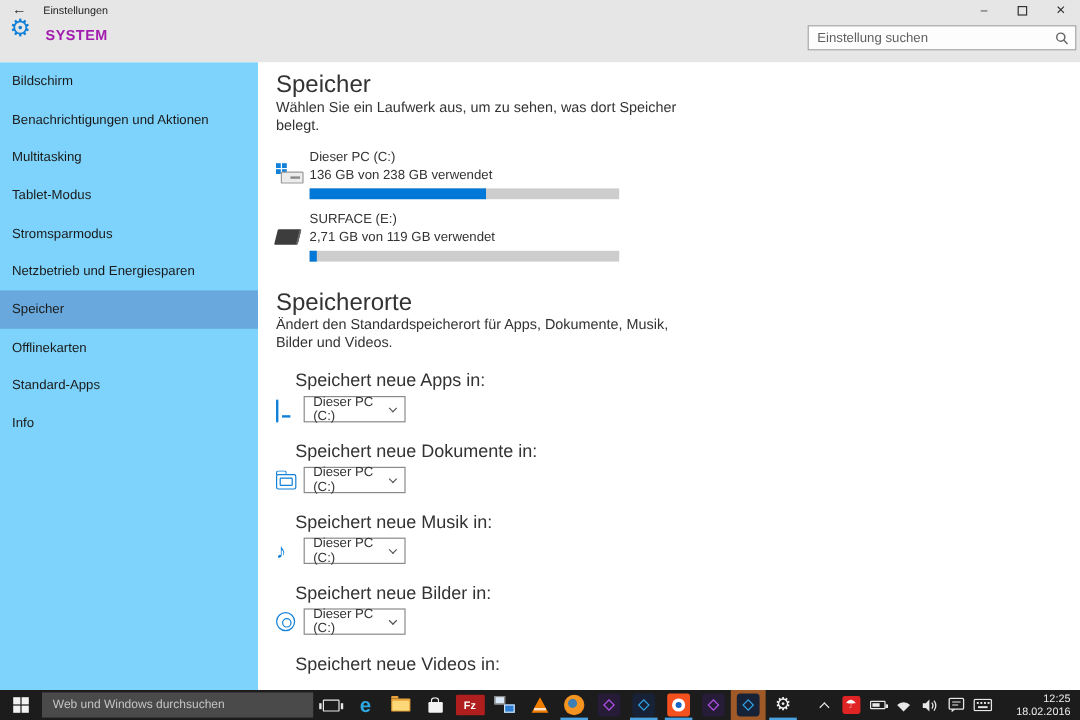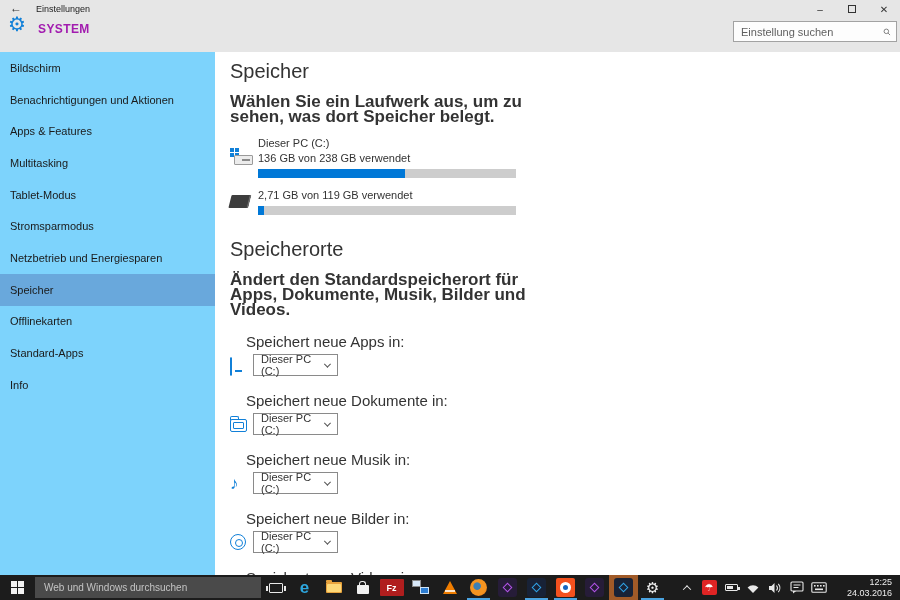--- a/index.html
+++ b/index.html
@@ -11,34 +11,34 @@
   .chrome { position:absolute; left:0; top:0; width:100%; height:52px; background:#e6e6e6; }
   .titlebar { position:relative; height:18px; }
   .back-btn { position:absolute; left:10px; top:1px; font-size:12px; color:#333; cursor:pointer; }
   .win-title { position:absolute; left:36px; top:4px; font-size:9px; color:#222; }
   .win-controls { position:absolute; right:0; top:0; display:flex; }
   .win-btn { width:32px; height:18px; display:flex; align-items:center; justify-content:center; font-size:10px; color:#333; }
   .restore-box { width:8px; height:8px; border:1px solid #333; }
   .header-row { position:relative; height:34px; }
   .gear-glyph { position:absolute; left:8px; top:-4px; font-size:20px; color:#1180d8; line-height:20px; }
   .section-title { position:absolute; left:38px; top:4px; font-size:12px; font-weight:700; letter-spacing:0.4px; color:#a21caf; }
-  .search-box { position:absolute; right:3px; top:3px; width:164px; height:21px; background:#fdfdfd; border:1px solid #a2a2a2; display:flex; align-items:center; }
+  .search-box { position:absolute; right:3px; top:3px; width:224px; height:21px; background:#fdfdfd; border:1px solid #a2a2a2; display:flex; align-items:center; }
   .search-box input { flex:1; border:none; outline:none; background:transparent; font-family:"Liberation Sans",sans-serif; font-size:11px; color:#444; padding-left:7px; }
   .search-box input::placeholder { color:#5f5f5f; opacity:1; }
   .search-mag { margin-right:5px; }
 
   
   .sidebar { position:absolute; left:0; top:52px; width:215px; height:523px; background:#7dd3fc; }
   .side-item { height:31.7px; display:flex; align-items:center; padding-left:10px; font-size:11px; color:#1a1a1a; cursor:pointer; }
   .side-item.selected { background:#69a8dc; }
 
   
   .content { position:absolute; left:215px; top:52px; width:685px; height:523px; background:#fff; padding-left:15px; overflow:hidden; }
   h1.page-h { font-size:20px; font-weight:400; color:#333; margin-top:8px; line-height:22px; }
-  .desc { font-size:17px; line-height:15px; color:#333; margin-top:12px; max-width:335px;font-weight:bold; }
+  .desc { font-size:12px; line-height:15px; color:#333; max-width:335px; }
   .drives { margin-top:12px; }
   .drive { display:flex; margin-top:10px; cursor:pointer; }
   .drive:first-child { margin-top:0; }
   .drive-icon-col { width:28px; display:flex; align-items:center; justify-content:flex-start; }
   .drive-name { font-size:11px; line-height:15px; color:#333; }
   .drive-usage { font-size:11px; line-height:15px; color:#333; }
   .bar-track { width:258px; height:9px; background:#cdcdcd; margin-top:3px; }
   .bar-fill { height:100%; background:#0078d7; }
 
   
@@ -145,21 +145,20 @@
               <circle cx="5" cy="5" r="3.4" fill="none" stroke="#666" stroke-width="1.2"></circle>
               <line x1="7.6" y1="7.6" x2="10.6" y2="10.6" stroke="#666" stroke-width="1.2"></line>
             </svg>
         </div>
       </div>
     </div>
 
     <div class="sidebar">
       <div class="side-item">Bildschirm</div>
       <div class="side-item">Benachrichtigungen und Aktionen</div>
-      <div class="side-item">Apps &amp; Features</div>
       <div class="side-item">Multitasking</div>
       <div class="side-item">Tablet-Modus</div>
       <div class="side-item">Stromsparmodus</div>
       <div class="side-item">Netzbetrieb und Energiesparen</div>
       <div class="side-item selected">Speicher</div>
       <div class="side-item">Offlinekarten</div>
       <div class="side-item">Standard-Apps</div>
       <div class="side-item">Info</div>
     </div>
 
@@ -188,20 +187,21 @@
             <div class="bar-track">
                 <div class="bar-fill" style="width: 57%;"></div>
               </div>
           </div>
         </div>
         <div class="drive">
           <div class="drive-icon-col">
             <span class="surface-tablet"></span>
           </div>
           <div class="drive-info">
+            <div class="drive-name">SURFACE (E:)</div>
             <div class="drive-usage">2,71 GB von 119 GB verwendet</div>
             <div class="bar-track">
                 <div class="bar-fill" style="width: 2.3%;"></div>
               </div>
           </div>
         </div>
       </div>
 
       <h2 class="page-h2">Speicherorte</h2>
       <p class="desc">Ändert den Standardspeicherort für Apps, Dokumente, Musik, Bilder und Videos.</p>
@@ -377,16 +377,16 @@
           <rect x="0.8" y="0.8" width="14.4" height="9.4" rx="1" fill="none" stroke="#e8e8e8" stroke-width="1.1"></rect>
           <rect x="3" y="3" width="1.6" height="1.6" fill="#e8e8e8"></rect>
           <rect x="6" y="3" width="1.6" height="1.6" fill="#e8e8e8"></rect>
           <rect x="9" y="3" width="1.6" height="1.6" fill="#e8e8e8"></rect>
           <rect x="12" y="3" width="1.6" height="1.6" fill="#e8e8e8"></rect>
           <rect x="4" y="6.5" width="8" height="1.6" fill="#e8e8e8"></rect>
         </svg>
     </div>
     <div class="tb-clock">
       <div>12:25</div>
-      <div>24.03.2016</div>
+      <div>18.02.2016</div>
     </div>
   </div>
 </div>
 
 </body></html>

